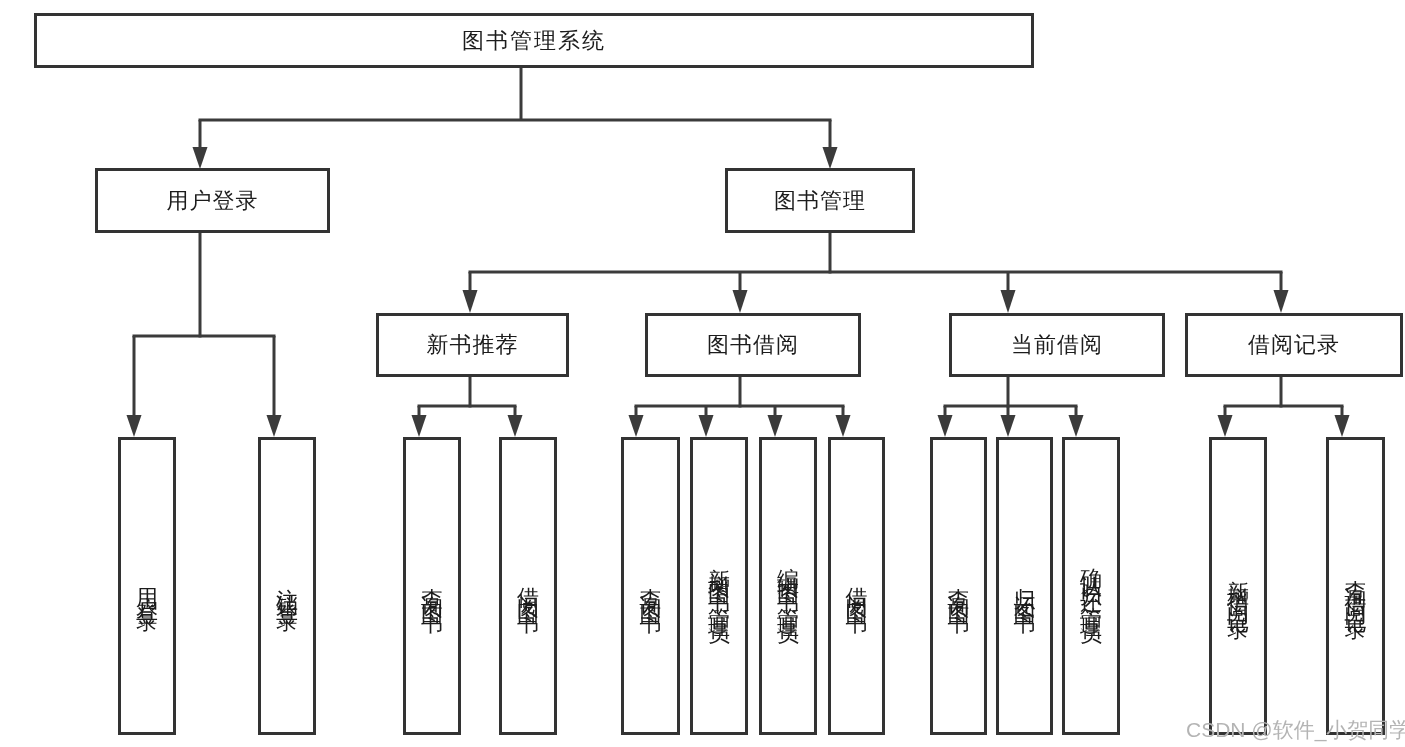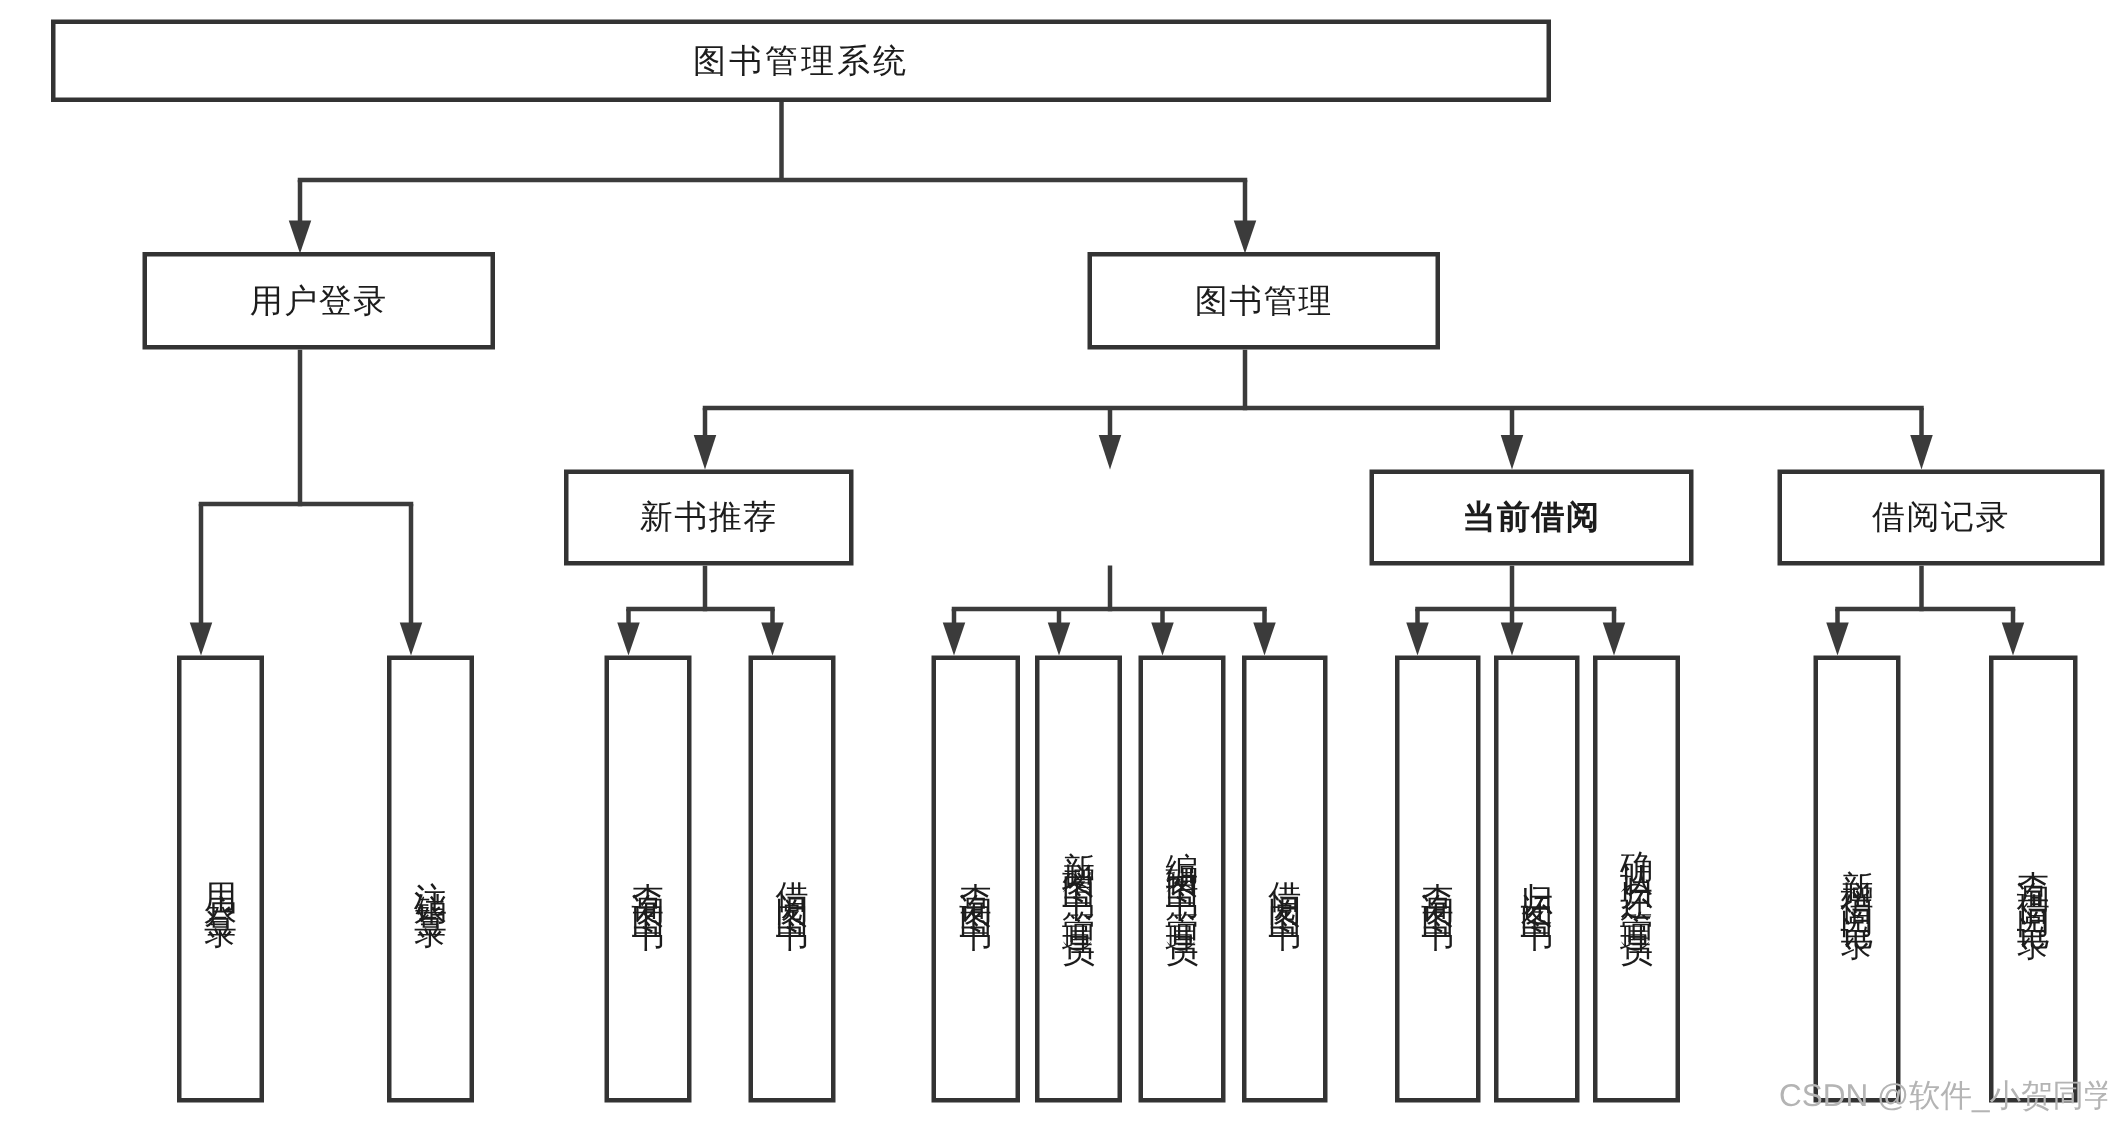--- a/index.html
+++ b/index.html
@@ -132,24 +132,25 @@
       <line x1="1225" y1="406" x2="1225" y2="416"></line>
       <polygon points="1217.5,415 1232.5,415 1225,437"></polygon>
       <line x1="1342" y1="406" x2="1342" y2="416"></line>
       <polygon points="1334.5,415 1349.5,415 1342,437"></polygon>
     </g>
   </svg>
 
   <div class="box root-box" style="left:21px; top:13px; width:1000px; height:55px;">图书管理系统</div>
 
   <div class="box h-box" style="left:82px; top:168px; width:235px; height:65px;">用户登录</div>
-  <div class="box h-box" style="left:712px; top:168px; width:235px; height:65px;">图书管理</div>
+  <div class="box h-box" style="left:712px; top:168px; width:190px; height:65px;">图书管理</div>
 
   <div class="box h-box" style="left:363px; top:313px; width:193px; height:64px;">新书推荐</div>
-  <div class="box h-box" style="left:900px; top:313px; width:216px; height:64px;font-weight:bold;">当前借阅</div>
+  <div class="box h-box" style="left:632px; top:313px; width:216px; height:64px;">图书借阅</div>
+  <div class="box h-box" style="left:936px; top:313px; width:216px; height:64px;">当前借阅</div>
   <div class="box h-box" style="left:1172px; top:313px; width:218px; height:64px;">借阅记录</div>
 
   <div class="box v-box" style="left:105px; top:437px; width:58px; height:298px;">
     <span>用户登录</span>
   </div>
   <div class="box v-box" style="left:245px; top:437px; width:58px; height:298px;">
     <span>注销登录</span>
   </div>
 
   <div class="box v-box" style="left:390px; top:437px; width:58px; height:298px;">

